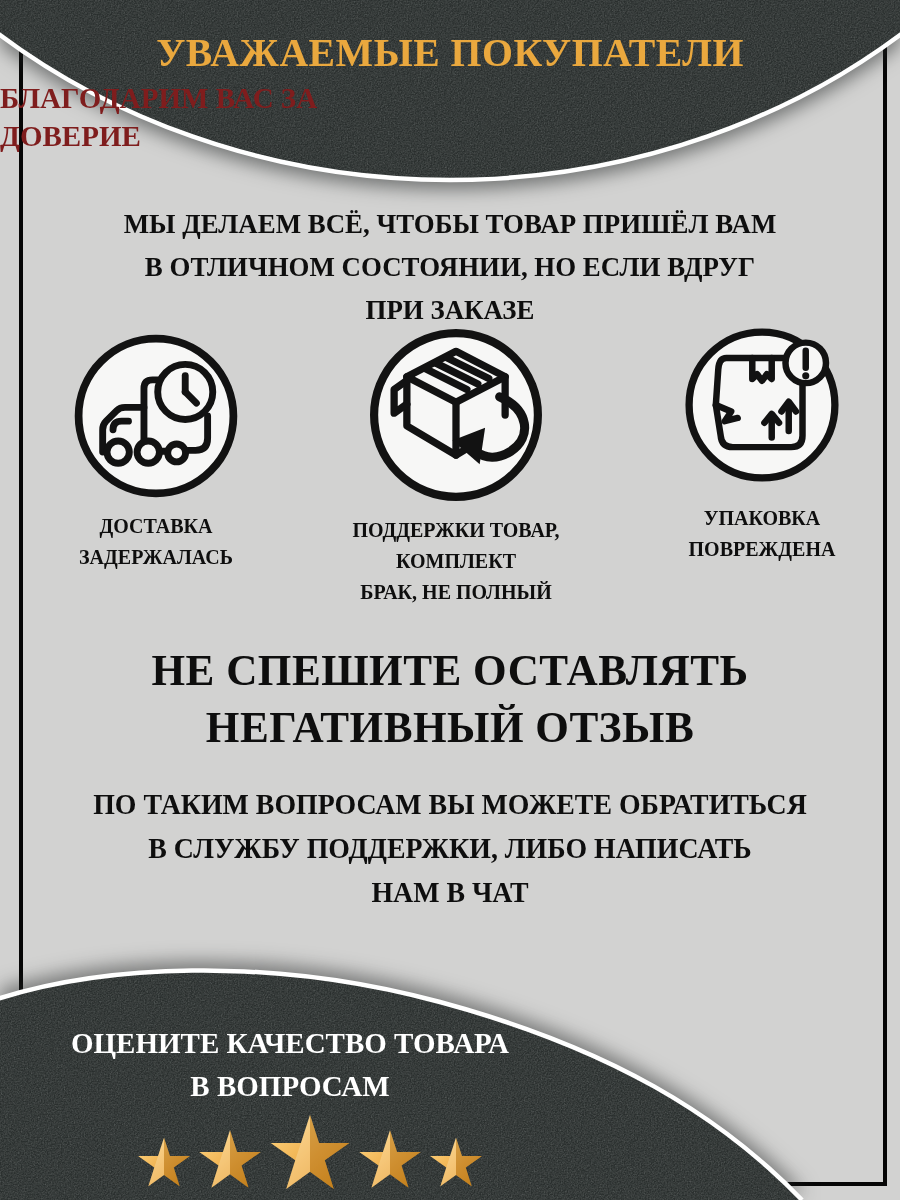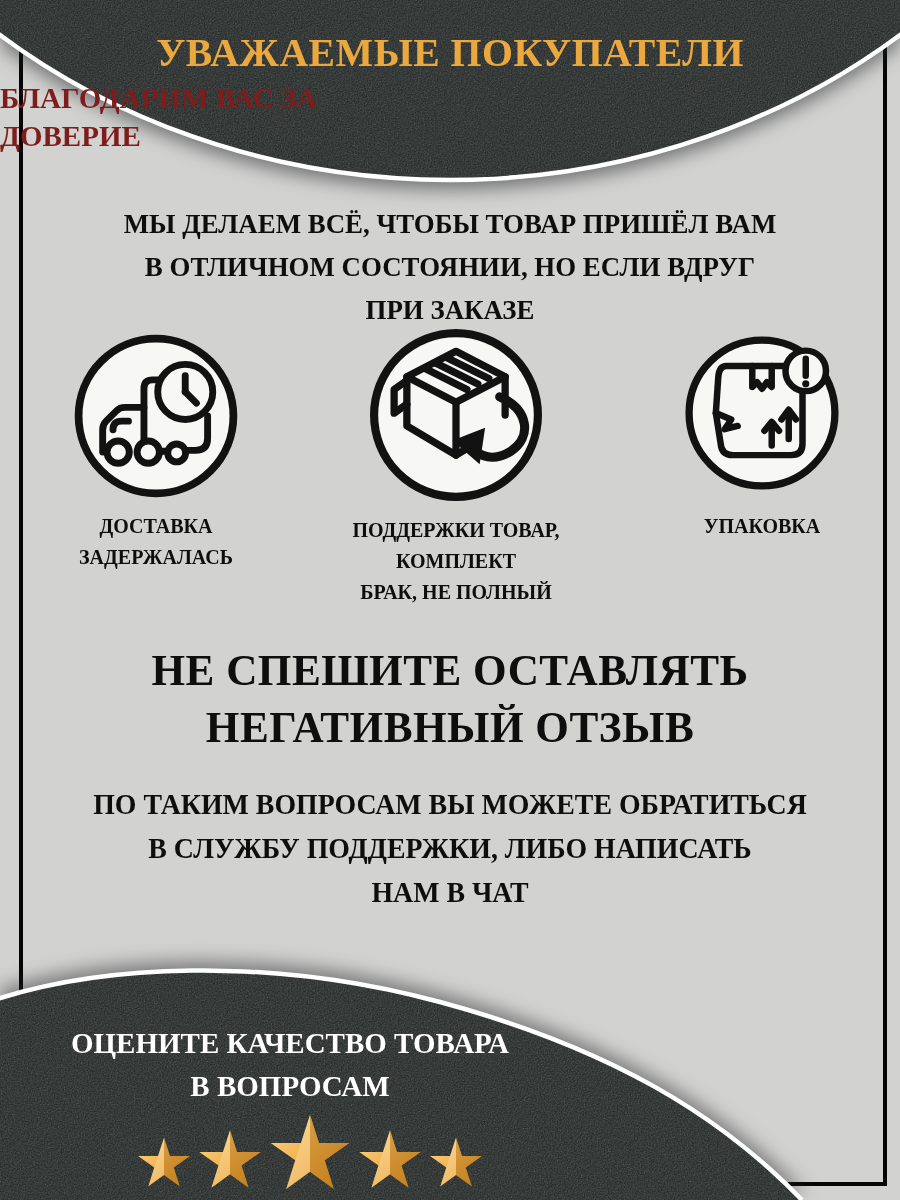--- a/index.html
+++ b/index.html
@@ -31,21 +31,21 @@
     position:absolute;top:79px;left:0;width:900px;z-index:6;
     font-weight:700;font-size:29px;line-height:38px;color:#7f1d1d;
   }
   .intro{top:202px;left:35px;width:830px;font-size:28px;line-height:43px;z-index:2;}
   .support{top:782px;left:35px;width:830px;font-size:29px;line-height:44px;z-index:2;}
   .warning{top:642px;left:40px;width:820px;font-size:45px;line-height:57px;letter-spacing:.5px;z-index:2;}
 
   .issue{position:absolute;text-align:center;color:#0e0e0e;z-index:2;}
   #issue1{left:48px;top:330px;width:216px;}
   #issue2{left:346px;top:324px;width:220px;}
-  #issue3{left:656px;top:332px;width:212px;}
+  #issue3{left:656px;top:324px;width:212px;}
   .circle{margin:0 auto;}
   #issue1 .circle{width:172px;height:172px;}
   #issue2 .circle{width:182px;height:182px;}
   #issue3 .circle{width:162px;height:162px;}
   .issue .label{margin-top:9px;font-weight:700;font-size:20px;line-height:31px;}
   #issue3 .label{margin-top:17px;}
 
   .footer-text{
     position:absolute;top:1022px;left:10px;width:560px;text-align:center;z-index:6;
     font-weight:700;font-size:29px;line-height:43px;color:#ffffff;
@@ -155,20 +155,21 @@
           <path d="M66.5,66 V49"></path>
             <path d="M62,54 L66.5,48 L71,54"></path>
           <circle cx="77" cy="24" r="12.5" fill="#f7f7f6"></circle>
           <path d="M77,16.5 V27"></path>
         </g>
         <circle cx="77" cy="32" r="2.2" fill="#121212"></circle>
       </svg>
     </div>
     <div class="label">
       <div>УПАКОВКА</div>
+      <div>ПОВРЕЖДЕНА</div>
     </div>
   </div>
 
   <div class="ctext warning condensed">
     <div>НЕ СПЕШИТЕ ОСТАВЛЯТЬ</div>
     <div>НЕГАТИВНЫЙ ОТЗЫВ</div>
   </div>
 
   <div class="ctext support condensed">
     <div>ПО ТАКИМ ВОПРОСАМ ВЫ МОЖЕТЕ ОБРАТИТЬСЯ</div>

